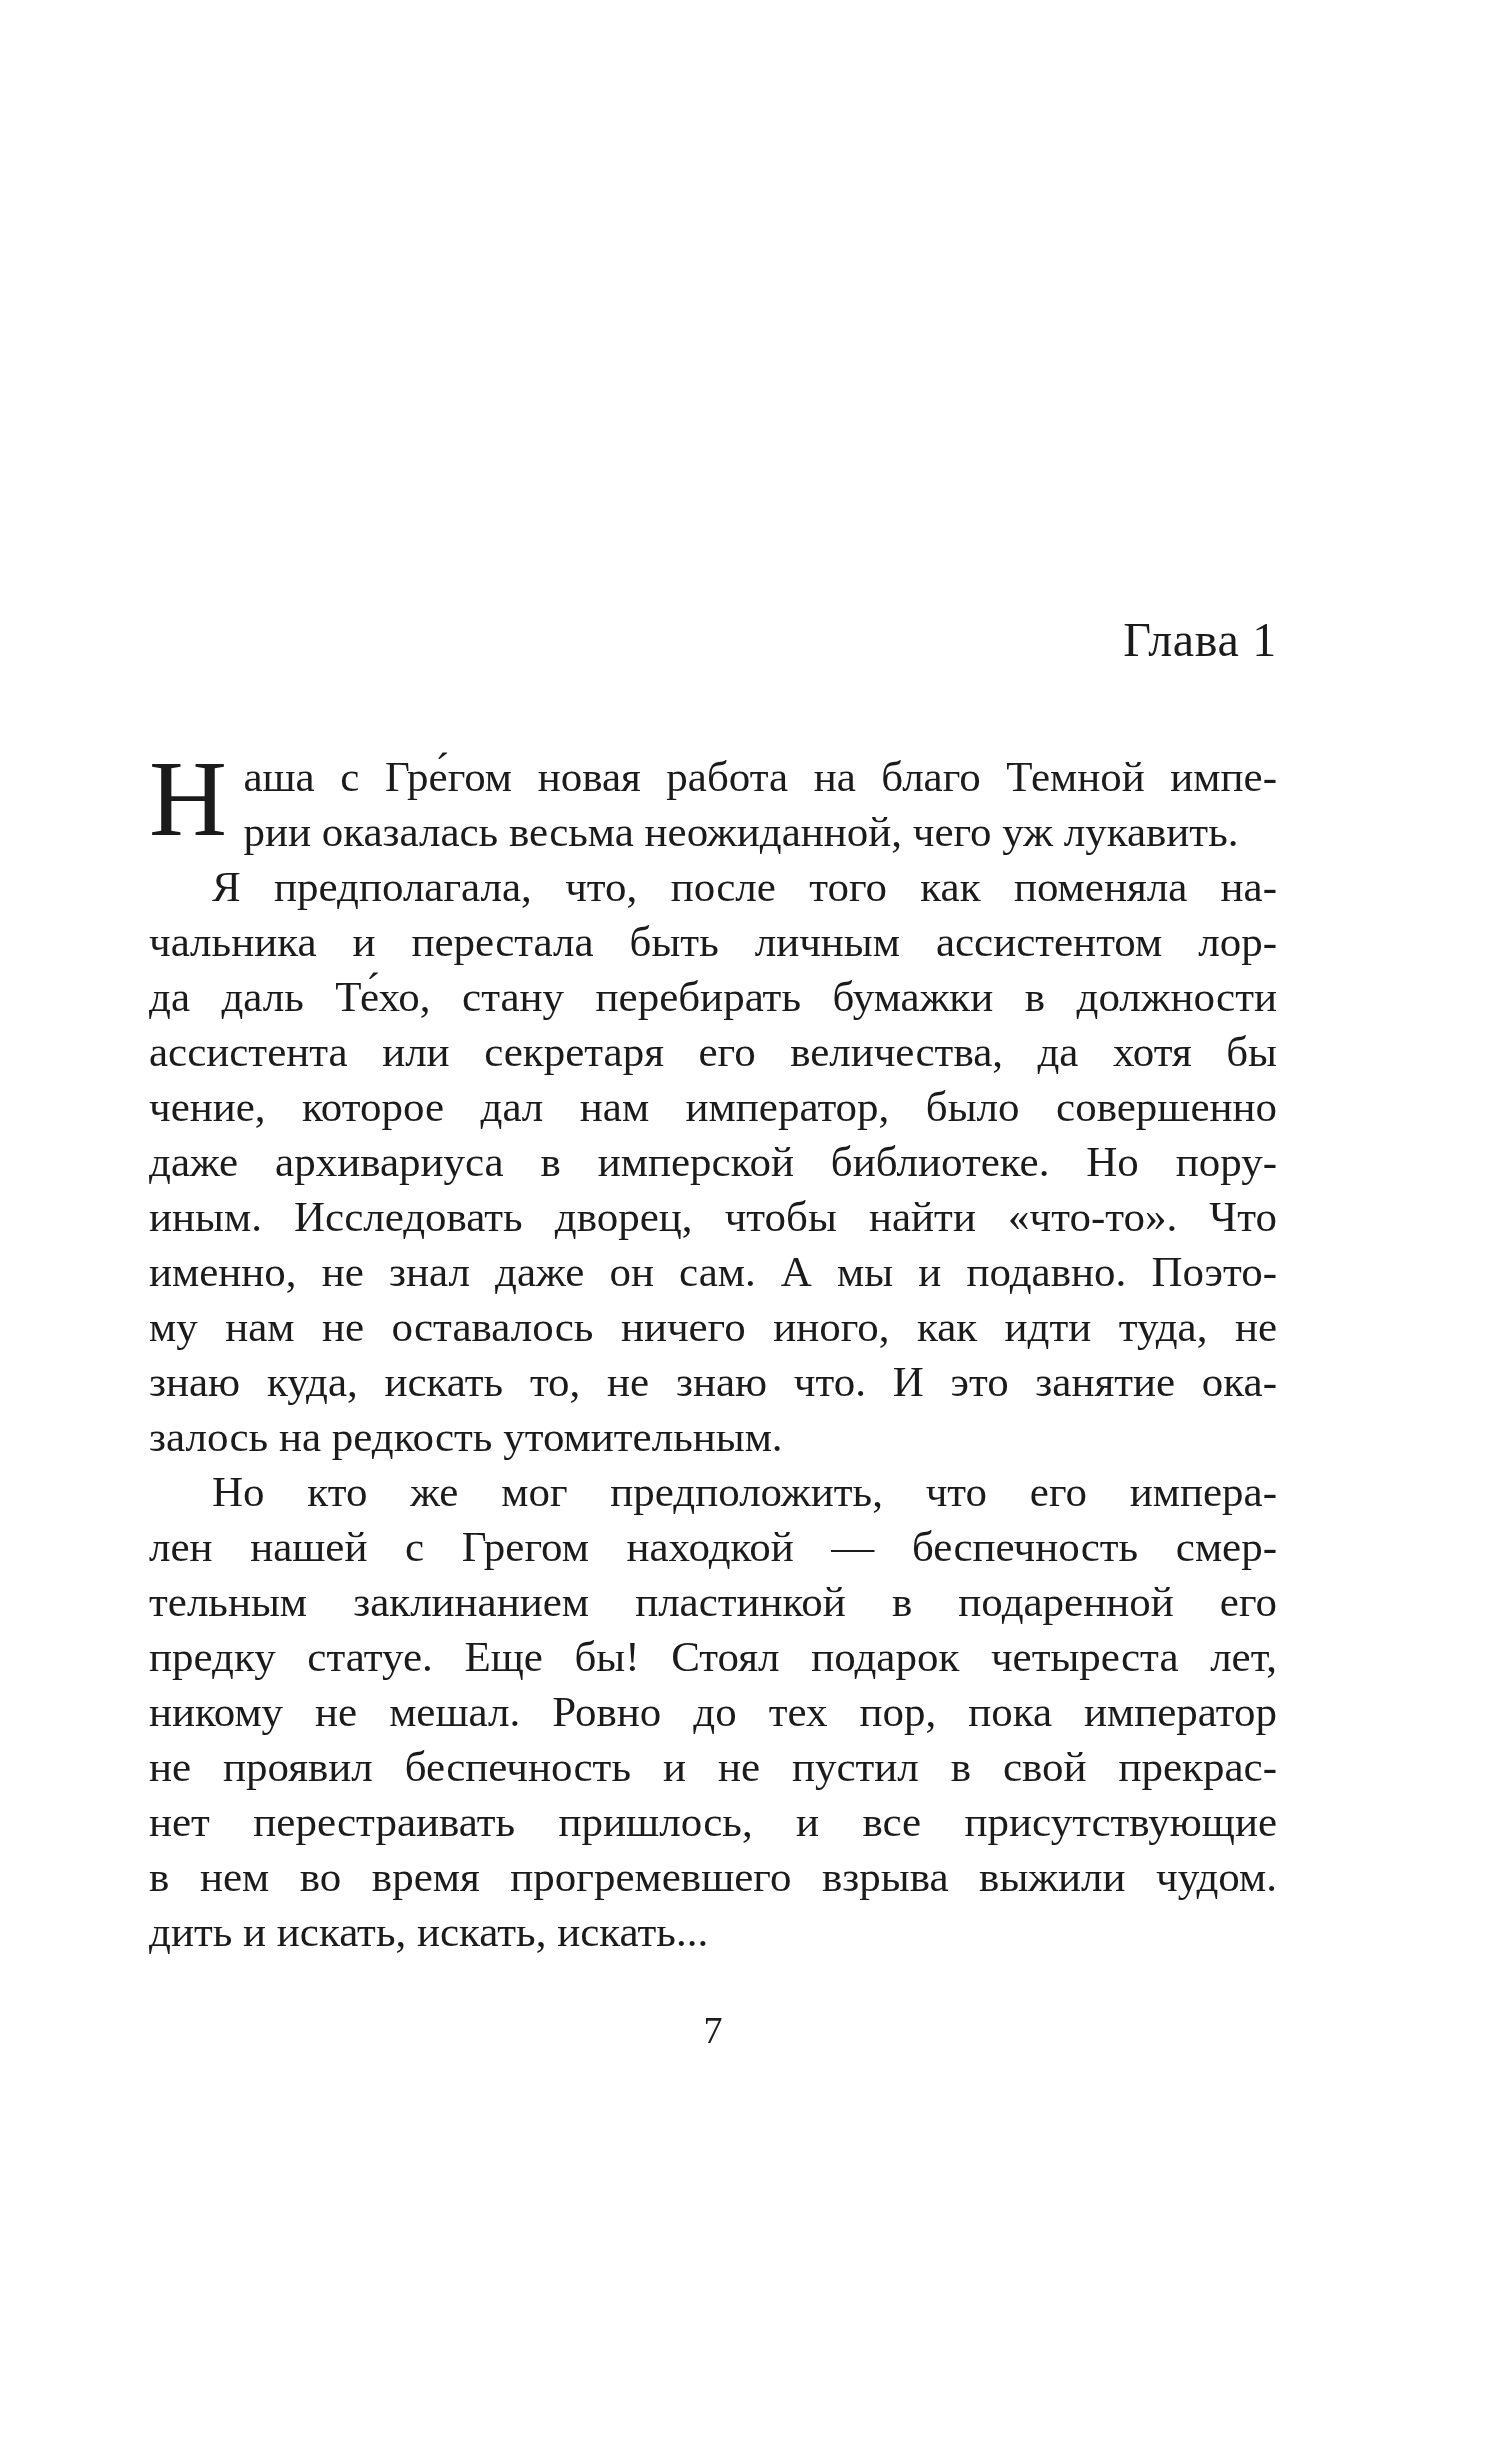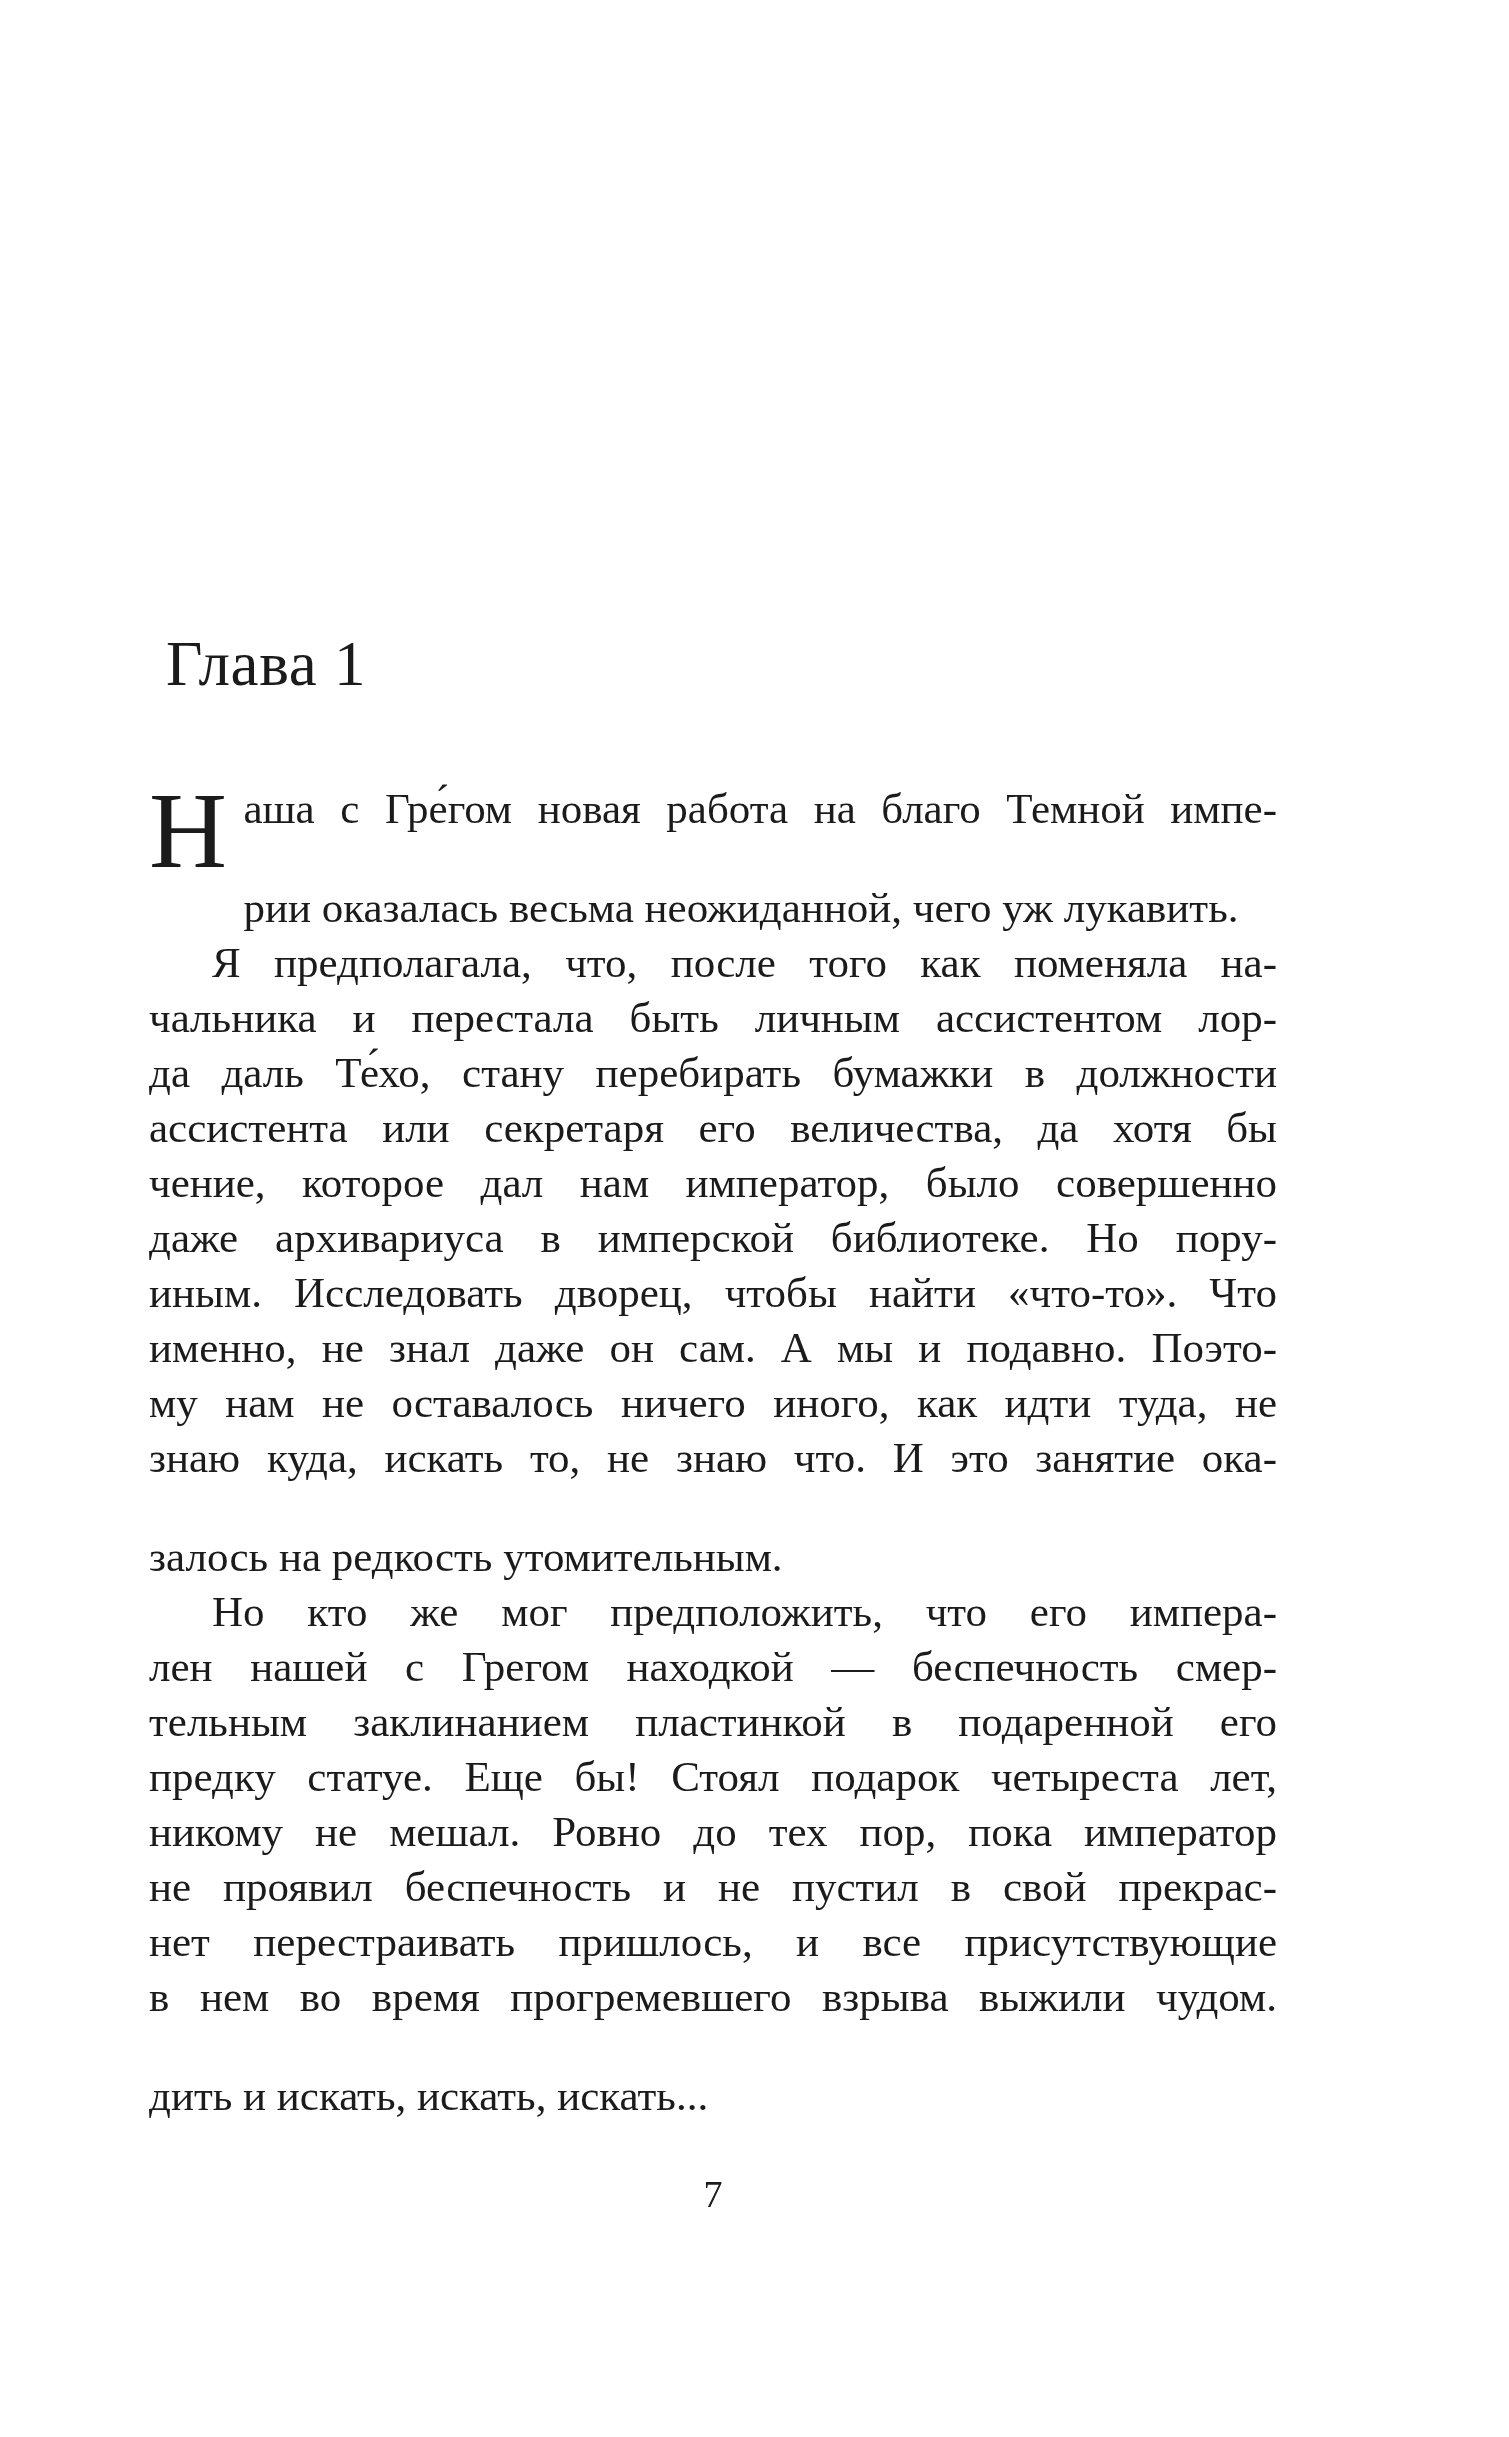--- a/index.html
+++ b/index.html
@@ -16,23 +16,23 @@
     overflow: hidden;
   }
   .book-page {
     position: absolute;
     left: 149px;
     top: 0;
     width: 1128px;
     padding-top: 616px;
   }
   .chapter-title {
-    margin: 17px;
-    text-align: left;
-    font-size: 63px;
+    margin: 0;
+    text-align: right;
+    font-size: 48px;
     font-weight: 400;
     line-height: 1;
     letter-spacing: 0.7px;
   }
   .text-block {
     margin-top: 85px;
     font-size: 43px;
     line-height: 55px;
   }
   .para {
@@ -41,21 +41,20 @@
   .para.indented .line:first-child {
     text-indent: 63px;
   }
   .line {
     text-align: justify;
     text-align-last: justify;
     white-space: normal;
   }
   .line.last {
     text-align-last: left;
-    margin-top: 44px;
   }
   .dropcap {
     float: left;
     font-size: 108px;
     line-height: 0.82;
     height: 101px;
     padding: 5.5px 16.4px 0 0;
   }
   .page-number {
     margin-top: 49px;

